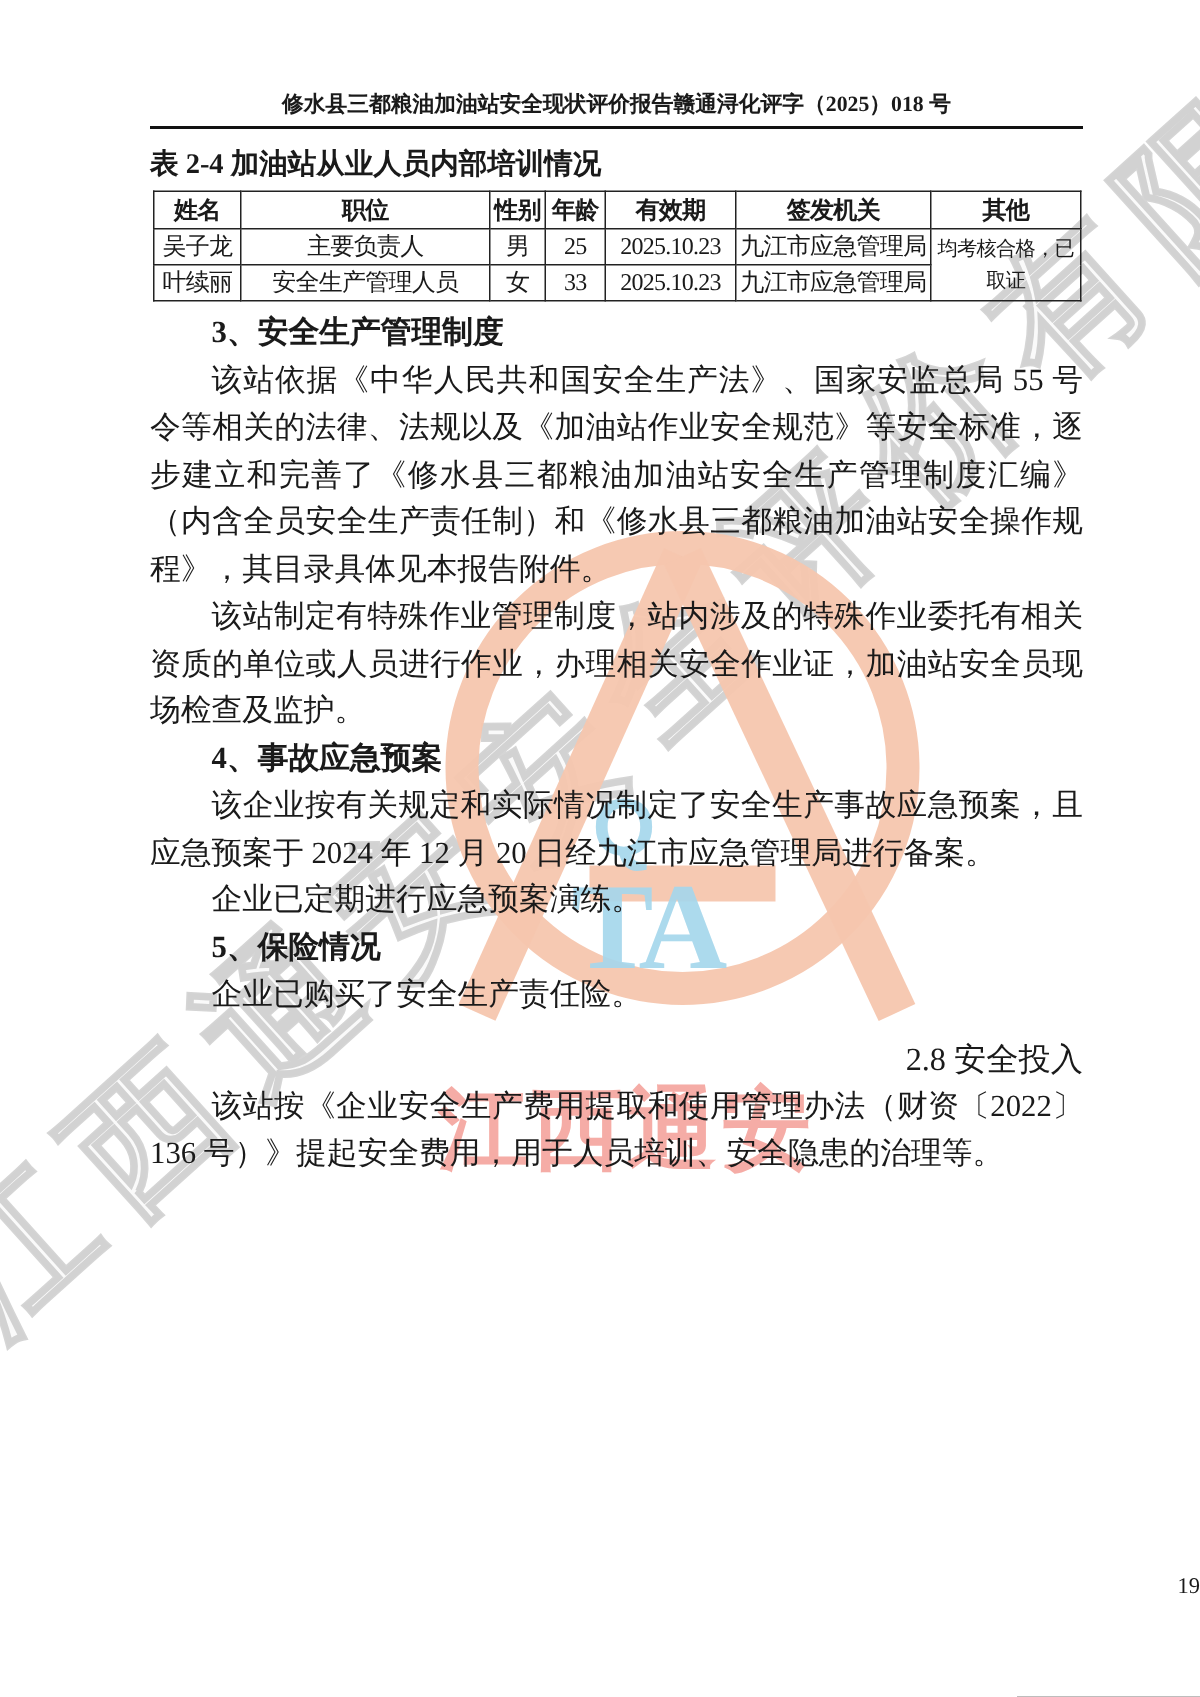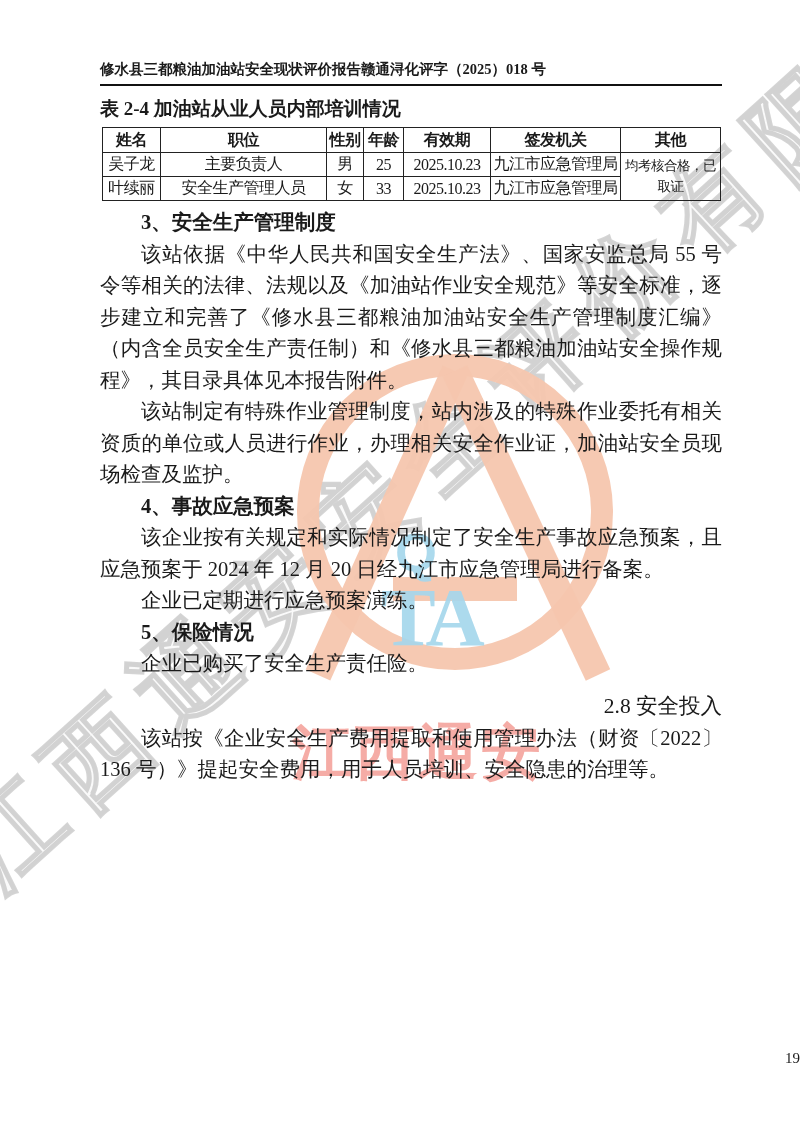--- a/index.html
+++ b/index.html
@@ -31,21 +31,21 @@
     font-family:Liberation Serif, serif;
     color:var(--wm-blue); opacity:.92; letter-spacing:-4px; line-height:1;
   }
   .wm-red {
     left:292px; top:720px; font-size:60px; font-weight:bold; letter-spacing:3px;
     color:var(--wm-red); opacity:.55; line-height:1.1;
   }
   
   .page-header {
     position:relative; z-index:1; margin:60px 78px 4px 100px;
-    display:flex; justify-content:flex-start; align-items:flex-end;
+    display:flex; justify-content:center; align-items:flex-end;
     font-size:14.5px; font-weight:bold;
   }
   .header-rule { position:relative; z-index:1; margin:5px 78px 0 100px; border-top:2.5px solid #111; }
   
   .content { position:relative; z-index:1; margin:0 78px 0 100px; width:622px; }
   .table-title { font-weight:bold; font-size:19px; margin:10px 0 5px 0; }
   table.training { border-collapse:collapse; table-layout:fixed; width:618px; margin-left:2px;
     font-size:16px; text-align:center; }
   table.training th, table.training td { border:1.4px solid #222; padding:0 1px; height:24px;
     font-weight:normal; letter-spacing:-0.5px; overflow:hidden; }

